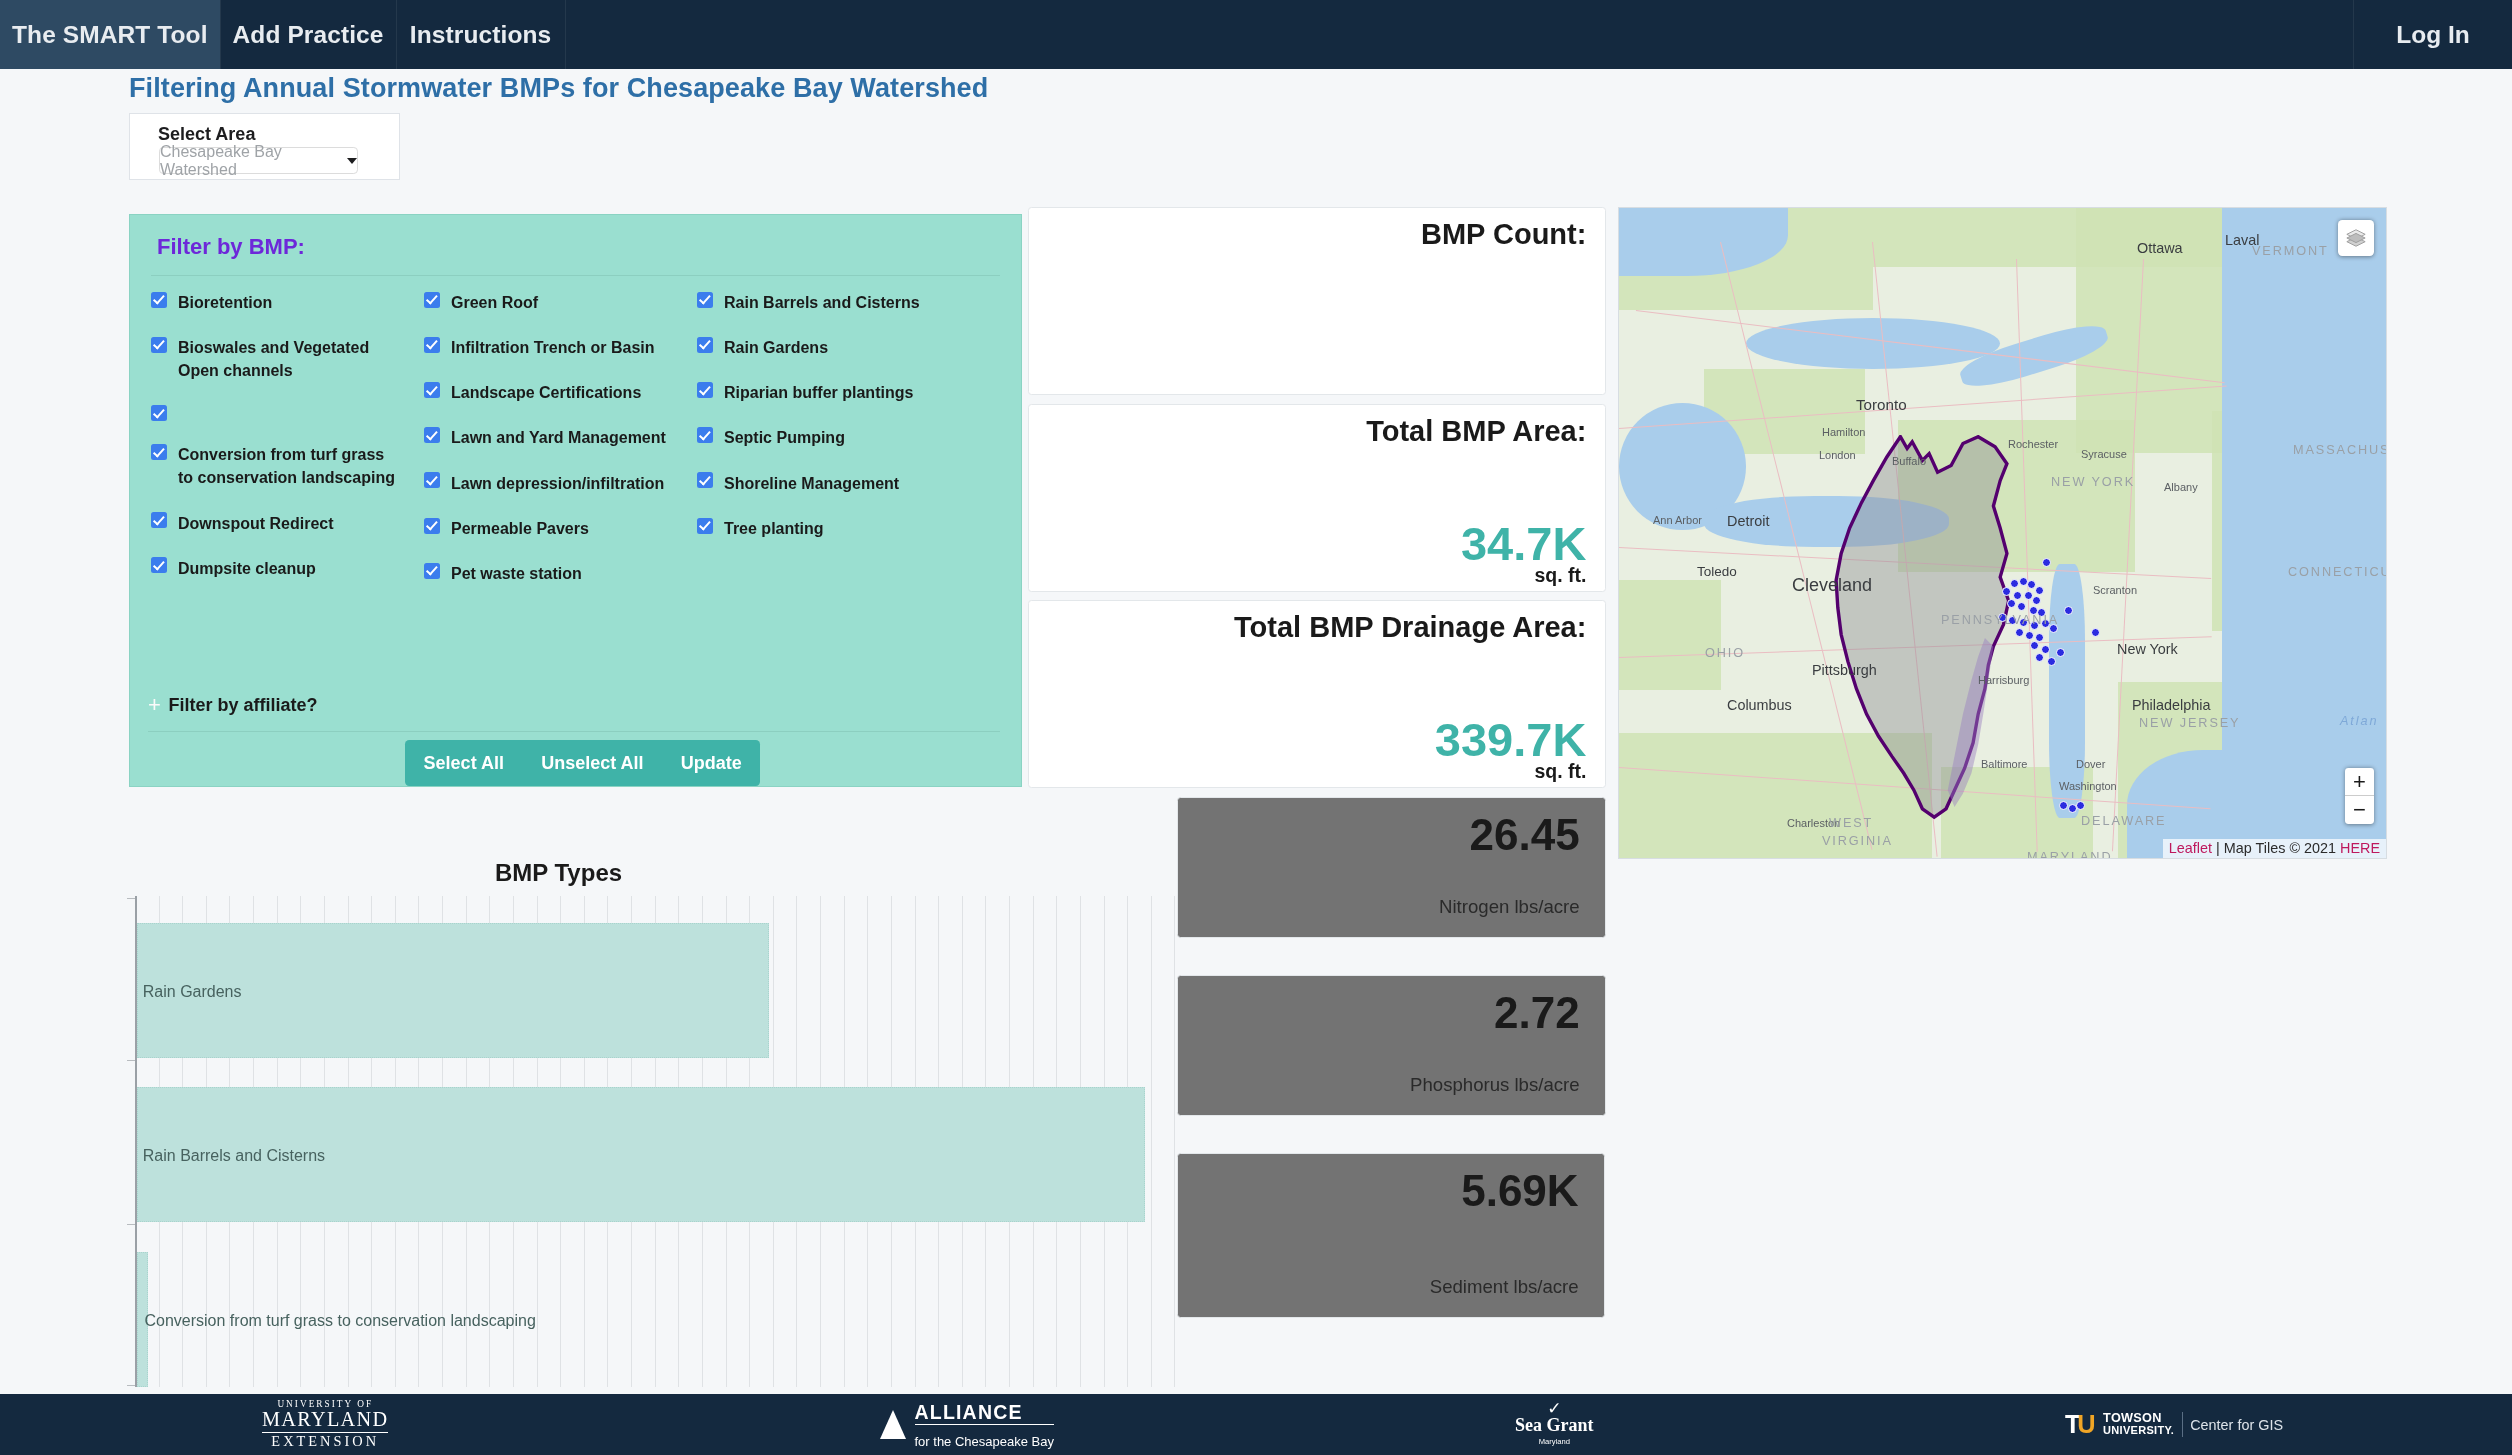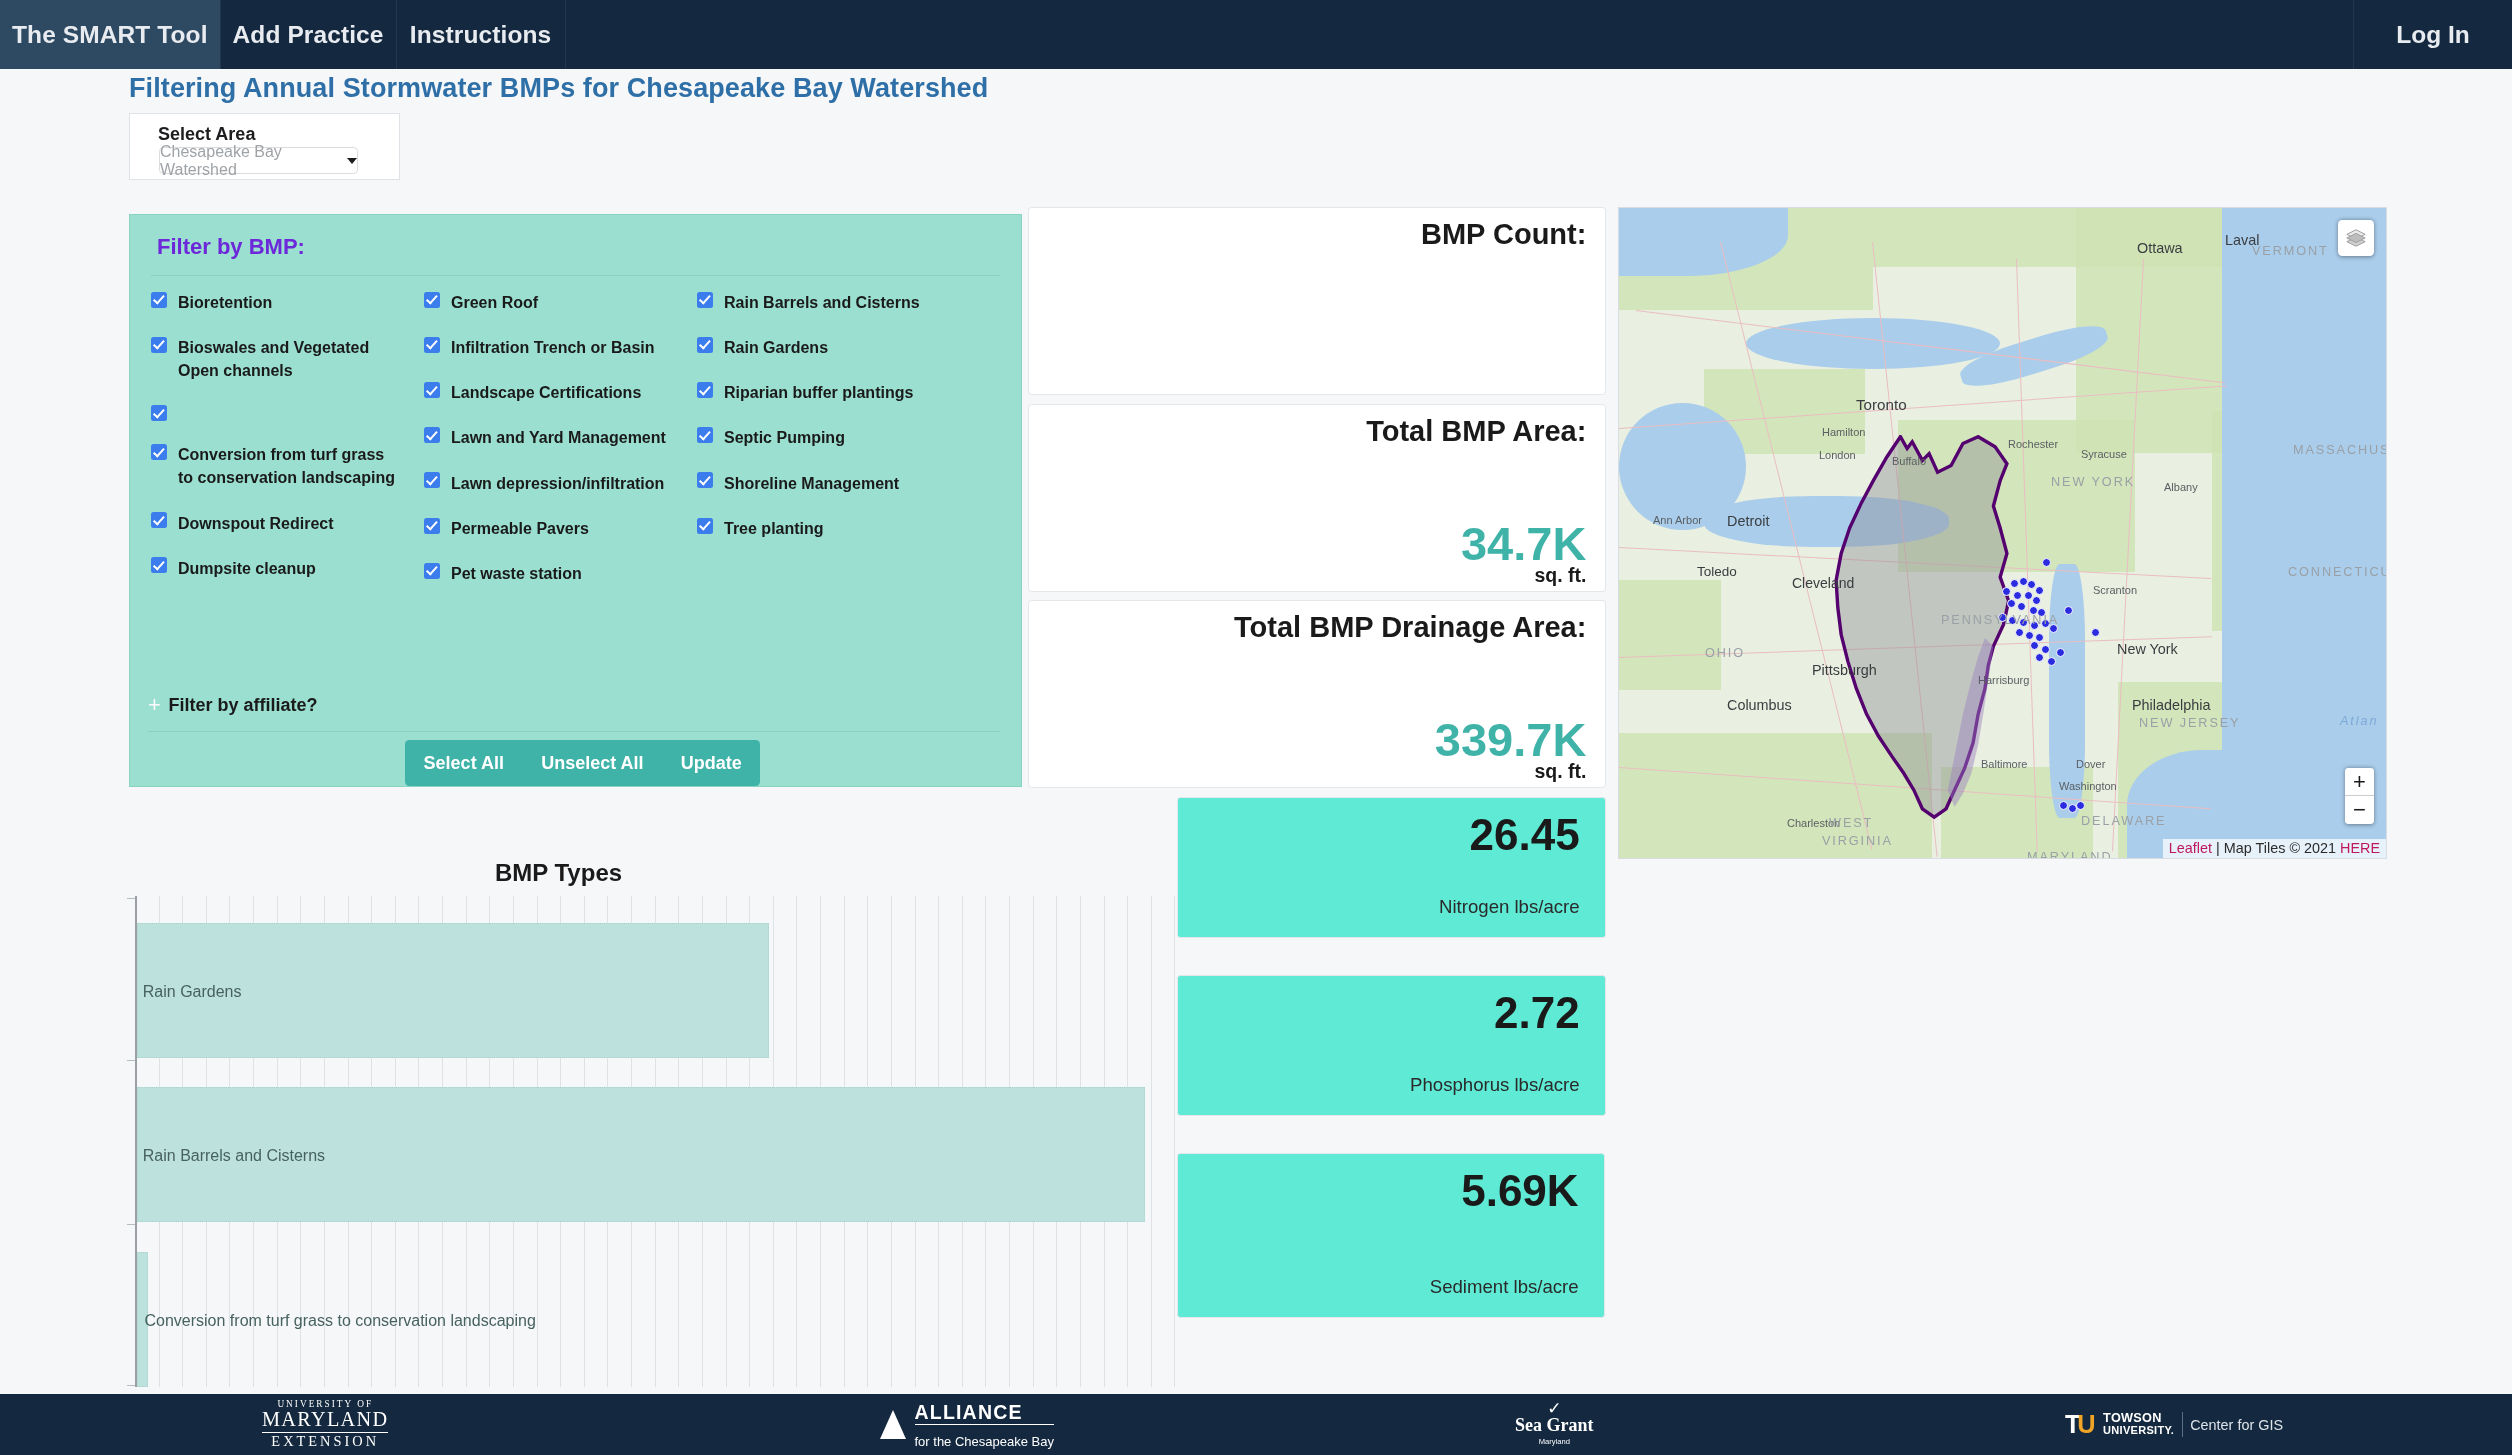--- a/index.html
+++ b/index.html
@@ -148,21 +148,21 @@
   .stat-value {
     position: absolute; right: 18.6px;
     font-size: 47px; font-weight: 700; color: #3fb3a8;
     line-height: 1;
   }
   .stat-unit {
     position: absolute; right: 18.6px;
     font-size: 19.5px; font-weight: 700; color: #1a1a1a;
   }
   .metric-card {
-    position: absolute; background: #5eead4;
+    position: absolute; background: #737373;
     border: 0.8px solid #e3e7ea; border-radius: 3.4px;
   }
   .metric-value {
     position: absolute; right: 25.4px; top: 15.2px;
     font-size: 44px; font-weight: 700; color: #1a1a1a;
     line-height: 1;
   }
   .metric-label {
     position: absolute; right: 25.4px; bottom: 18.6px;
     font-size: 18.6px; color: #2a2a2a;
@@ -538,21 +538,21 @@
   <div class="map-city" style="left:237px;top:188px;font-size:15.2px;color:#3a3d40;">Toronto</div>
   <div class="map-city" style="left:203px;top:218px;">Hamilton</div>
   <div class="map-city" style="left:200px;top:241px;">London</div>
   <div class="map-city" style="left:273px;top:247px;">Buffalo</div>
   <div class="map-city" style="left:108px;top:305px;font-size:14.4px;color:#3a3d40;">Detroit</div>
   <div class="map-city" style="left:34px;top:306px;">Ann Arbor</div>
   <div class="map-city" style="left:389px;top:230px;">Rochester</div>
   <div class="map-city" style="left:462px;top:240px;">Syracuse</div>
   <div class="map-city" style="left:545px;top:273px;">Albany</div>
   <div class="map-city" style="left:78px;top:356px;font-size:13.5px;color:#3a3d40;">Toledo</div>
-  <div class="map-city" style="left:173px;top:367px;font-size:14px;color:#3a3d40;">Cleveland</div>
+  <div class="map-city" style="left:173px;top:367px;font-size:18px;color:#3a3d40;">Cleveland</div>
   <div class="map-city" style="left:474px;top:376px;">Scranton</div>
   <div class="map-city" style="left:498px;top:433px;font-size:14.4px;color:#3a3d40;">New York</div>
   <div class="map-city" style="left:193px;top:454px;font-size:14.4px;color:#3a3d40;">Pittsburgh</div>
   <div class="map-city" style="left:359px;top:466px;">Harrisburg</div>
   <div class="map-city" style="left:513px;top:489px;font-size:14.4px;color:#3a3d40;">Philadelphia</div>
   <div class="map-city" style="left:108px;top:489px;font-size:14.4px;color:#3a3d40;">Columbus</div>
   <div class="map-city" style="left:362px;top:550px;">Baltimore</div>
   <div class="map-city" style="left:440px;top:572px;">Washington</div>
   <div class="map-city" style="left:457px;top:550px;">Dover</div>
 

